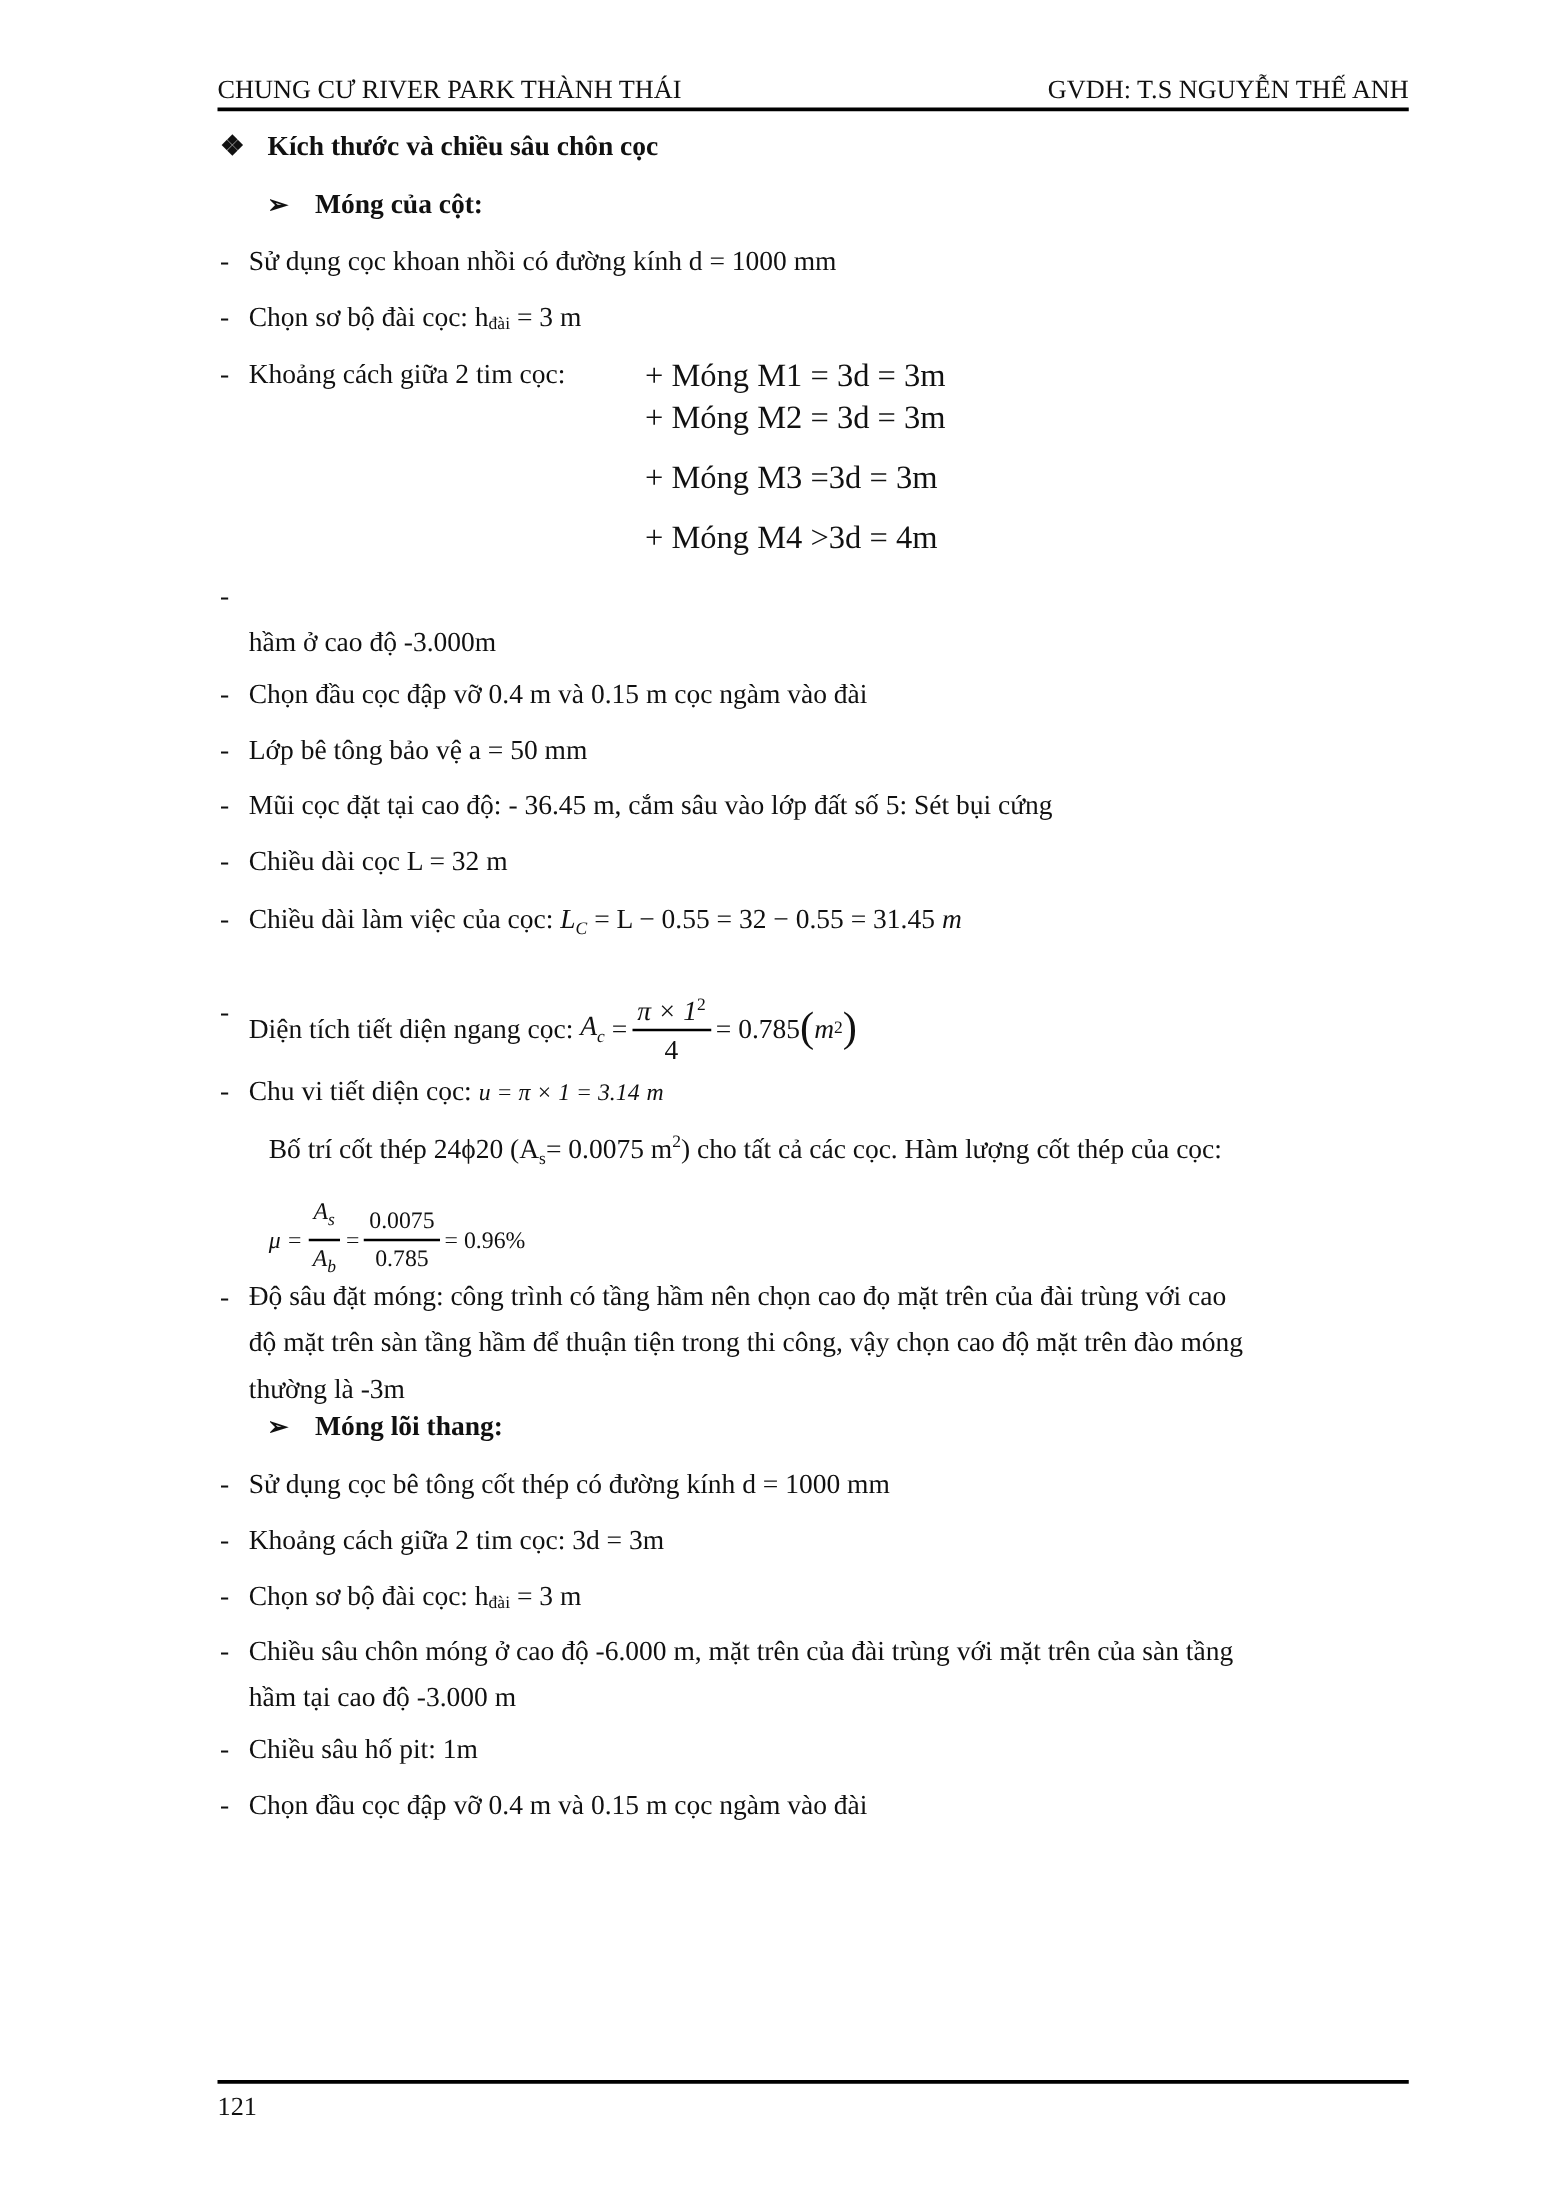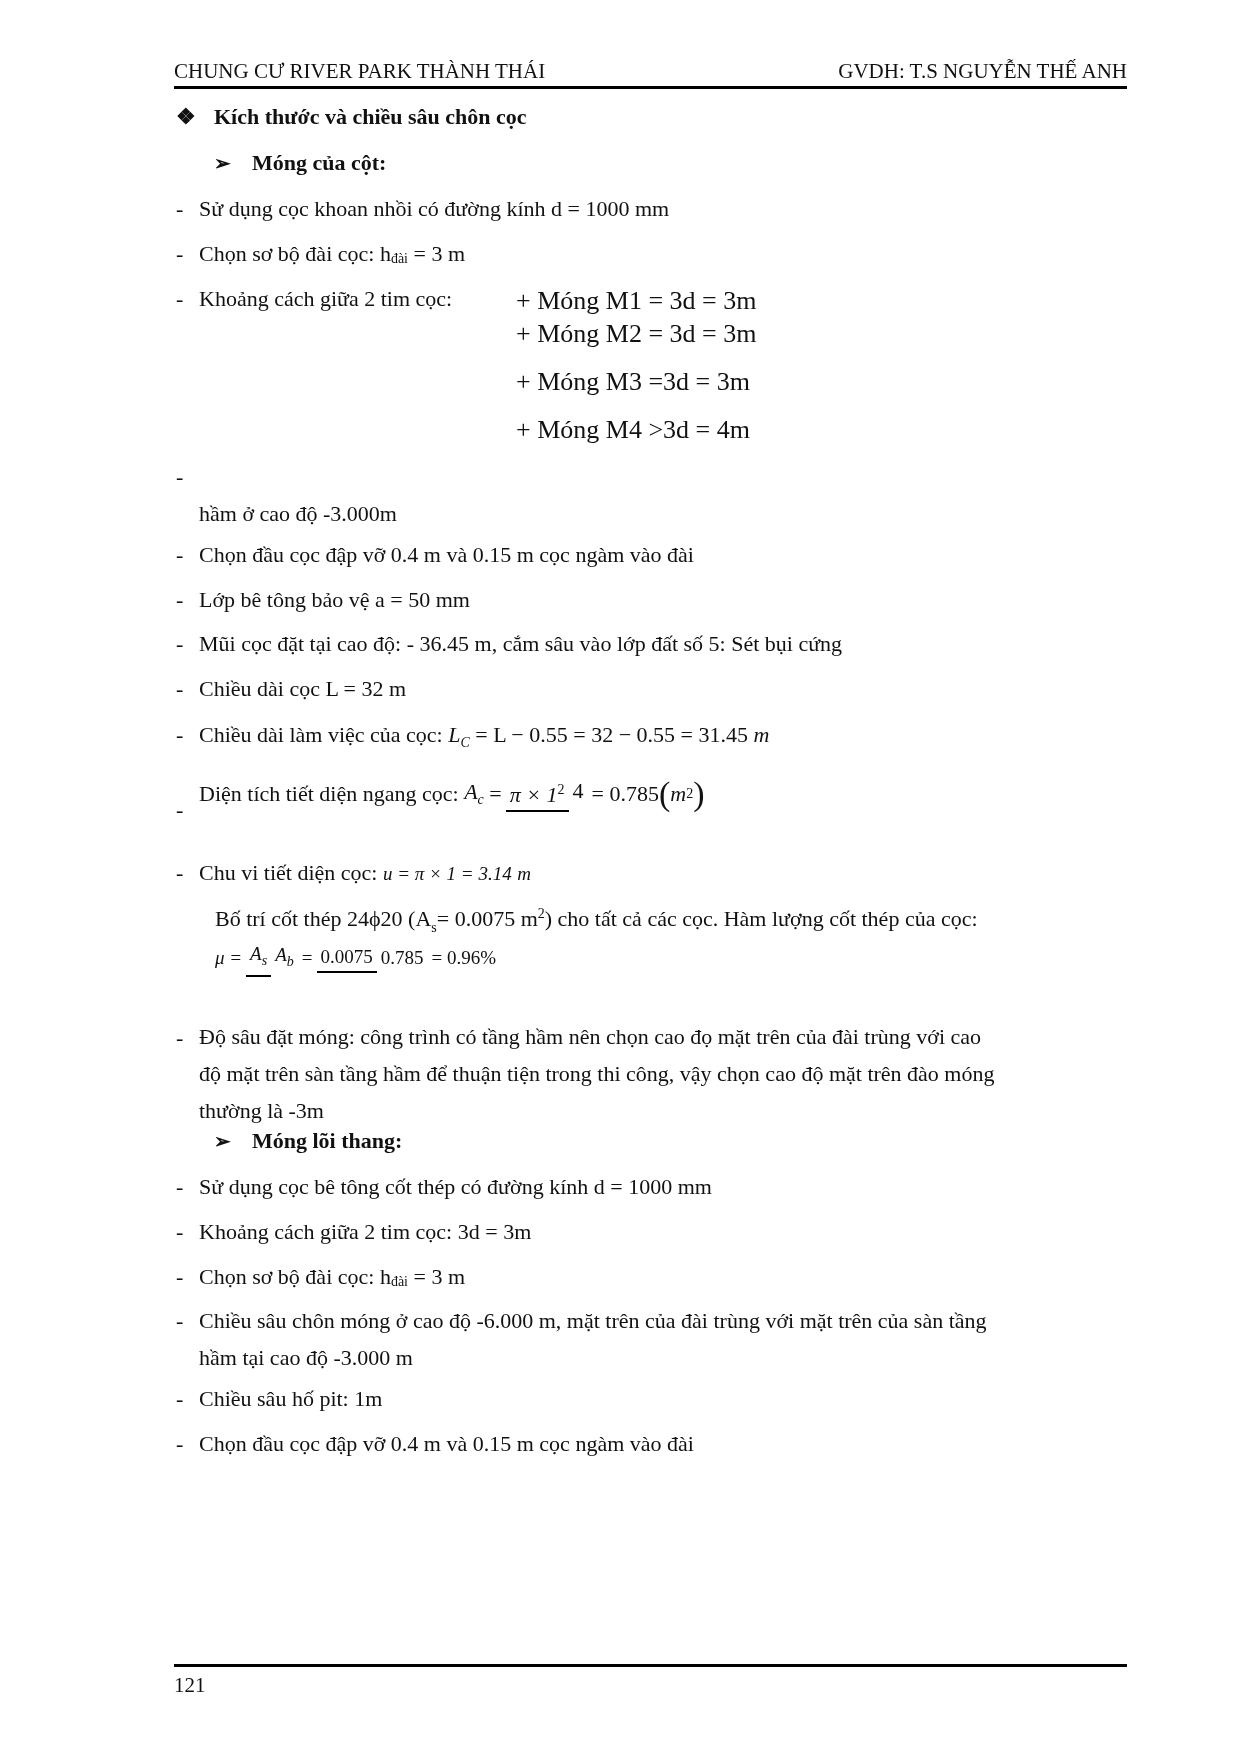--- a/index.html
+++ b/index.html
@@ -29,21 +29,21 @@
     position: absolute; left: 214px; font-weight: bold; font-size: 22px;
     display: flex; align-items: center;
   }
   .h2 .bullet { width: 38px; font-size: 20px; }
   .item { position: absolute; left: 176px; font-size: 22px; width: 950px; }
   .item .dash { position: absolute; left: 0; top: 0; }
   .item .txt { position: absolute; left: 23px; width: 912px; line-height: 37px; text-align: justify; }
   .plain { position: absolute; left: 215px; font-size: 22px; width: 912px; }
   .sub-line { position: absolute; left: 516px; font-size: 26px; }
   .math { font-style: italic; font-family: "Liberation Serif", serif; }
-  .frac { display: inline-flex; flex-direction: row; align-items: flex-start; vertical-align: middle; margin: 0 4px; }
+  .frac { display: inline-flex; flex-direction: column; align-items: center; vertical-align: middle; margin: 16px 4px; }
   .frac .num { border-bottom: 2px solid #000; padding: 0 4px; line-height: 28px; }
   .frac .den { line-height: 30px; padding: 0 4px; }
   sup { font-size: 14px; }
   sub { font-size: 14px; }
   .paren { font-size: 34px; font-weight: lighter; vertical-align: middle; }
 </style>
 </head>
 <body>
 
 <div class="page-header">

